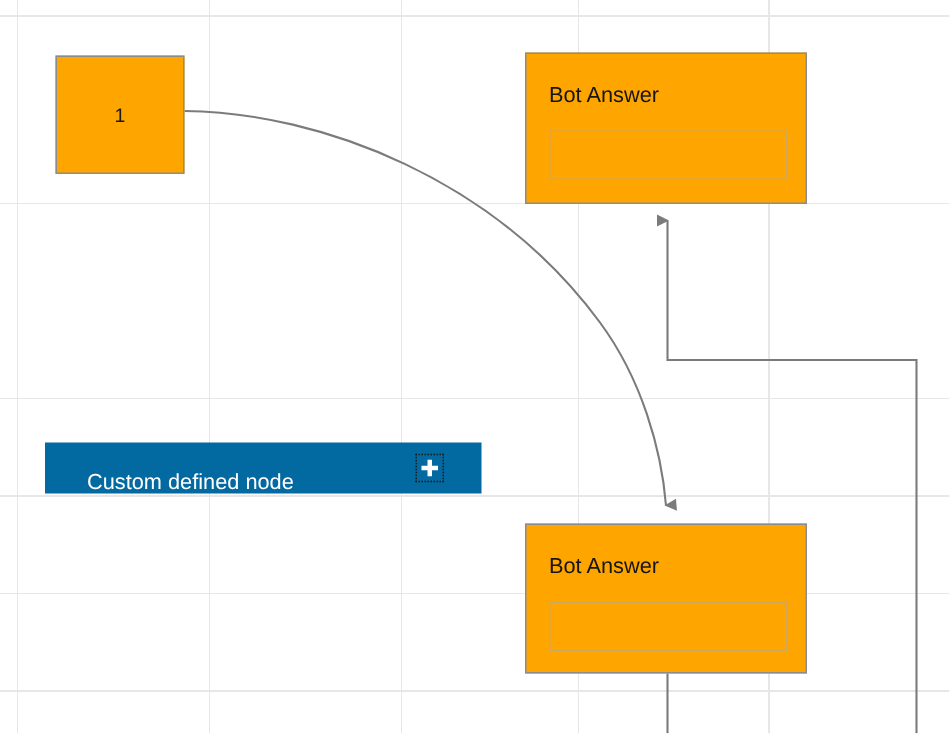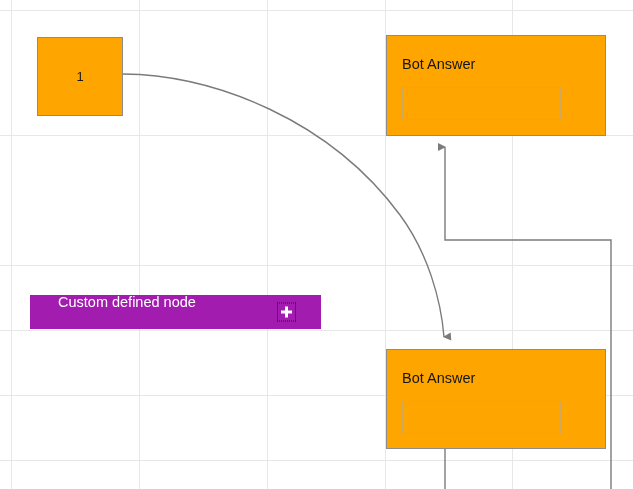--- a/index.html
+++ b/index.html
@@ -45,23 +45,22 @@
     align-items: center;
     justify-content: center;
   }
   .node-start-label {
     color: #1a1a1a;
     font-size: 13px;
     line-height: 1;
   }
   .node-bot {
     left: 350px;
-    width: 220px;
+    width: 188px;
     height: 101px;
-    margin-left: 36px;
   }
   .node-bot-top  { top: 35px; }
   .node-bot-bot  { top: 349px; height: 100px; }
 
   .node-bot-title {
     position: absolute;
     left: 15px;
     top: 21px;
     color: #151515;
     font-size: 14.5px;
@@ -79,23 +78,23 @@
     background: transparent;
   }
 
   
   .palette-item {
     position: absolute;
     left: 30px;
     top: 295px;
     width: 291px;
     height: 34px;
-    background: #a21caf;
+    background: #0369a1;
     display: flex;
-    align-items: flex-start;
+    align-items: flex-end;
   }
   .palette-label {
     color: #ffffff;
     font-size: 14.5px;
     margin-left: 28px;
     line-height: 1;
     white-space: nowrap;
   }
   .palette-add {
     position: absolute;

